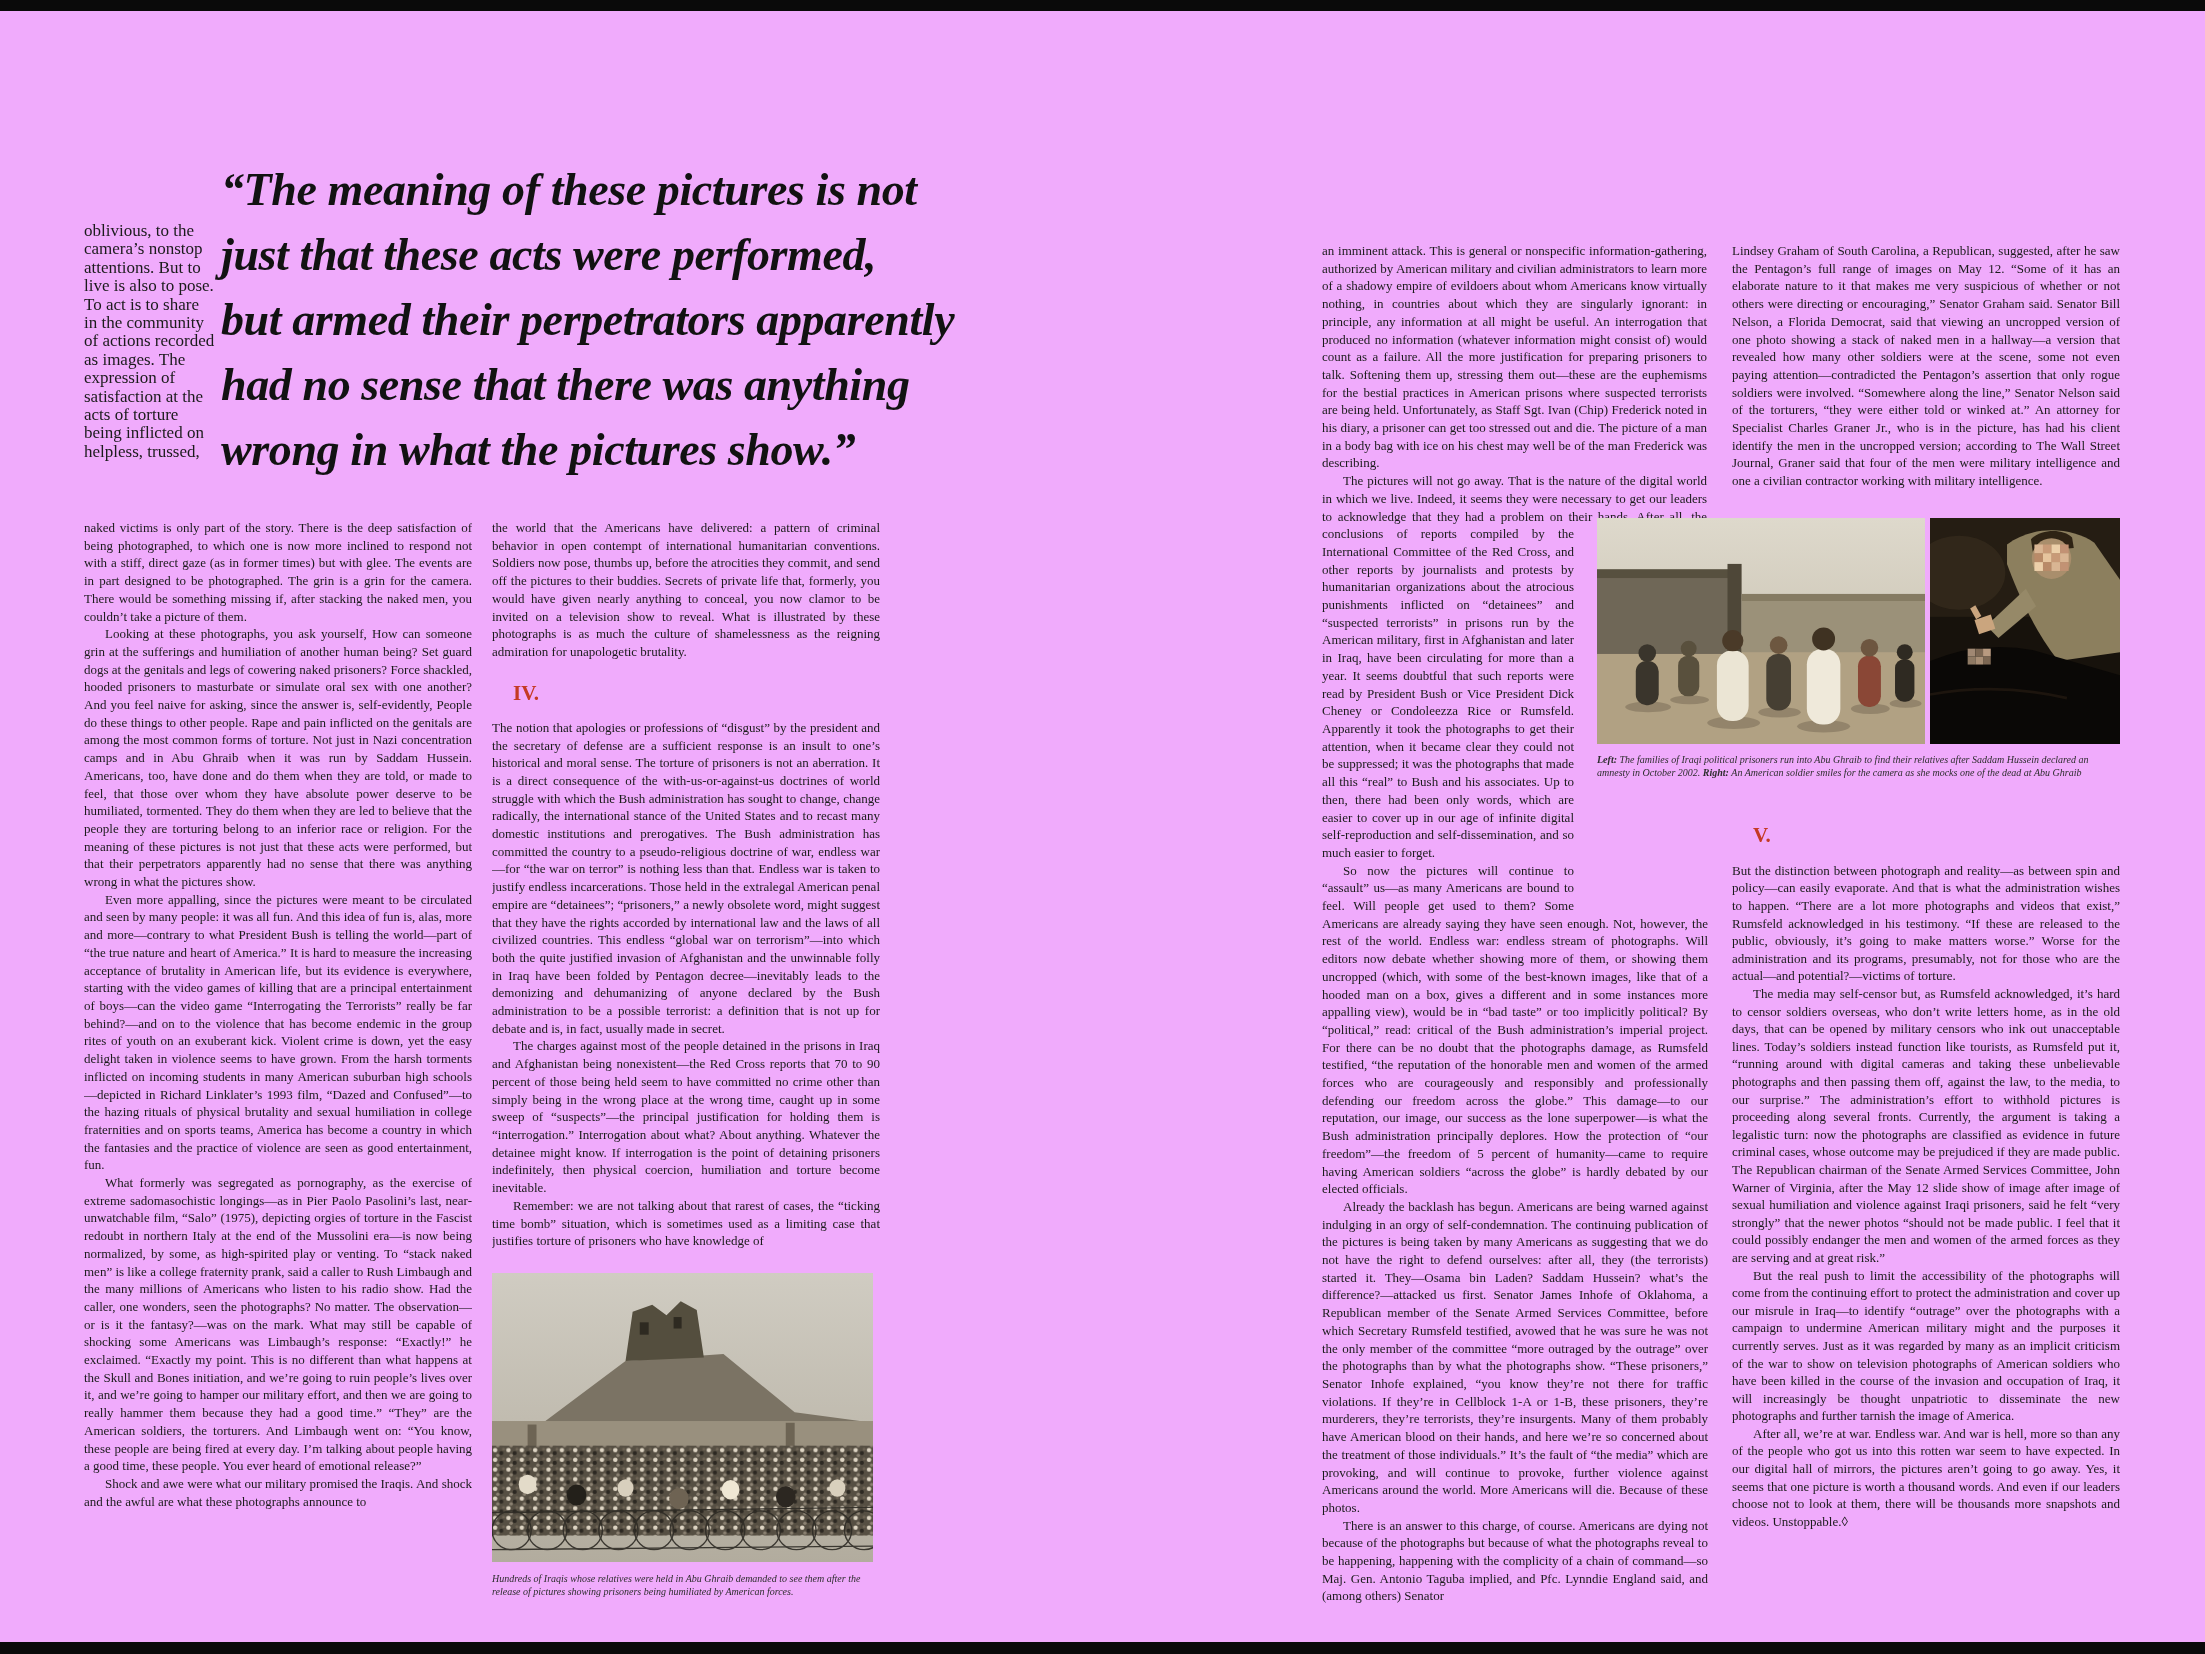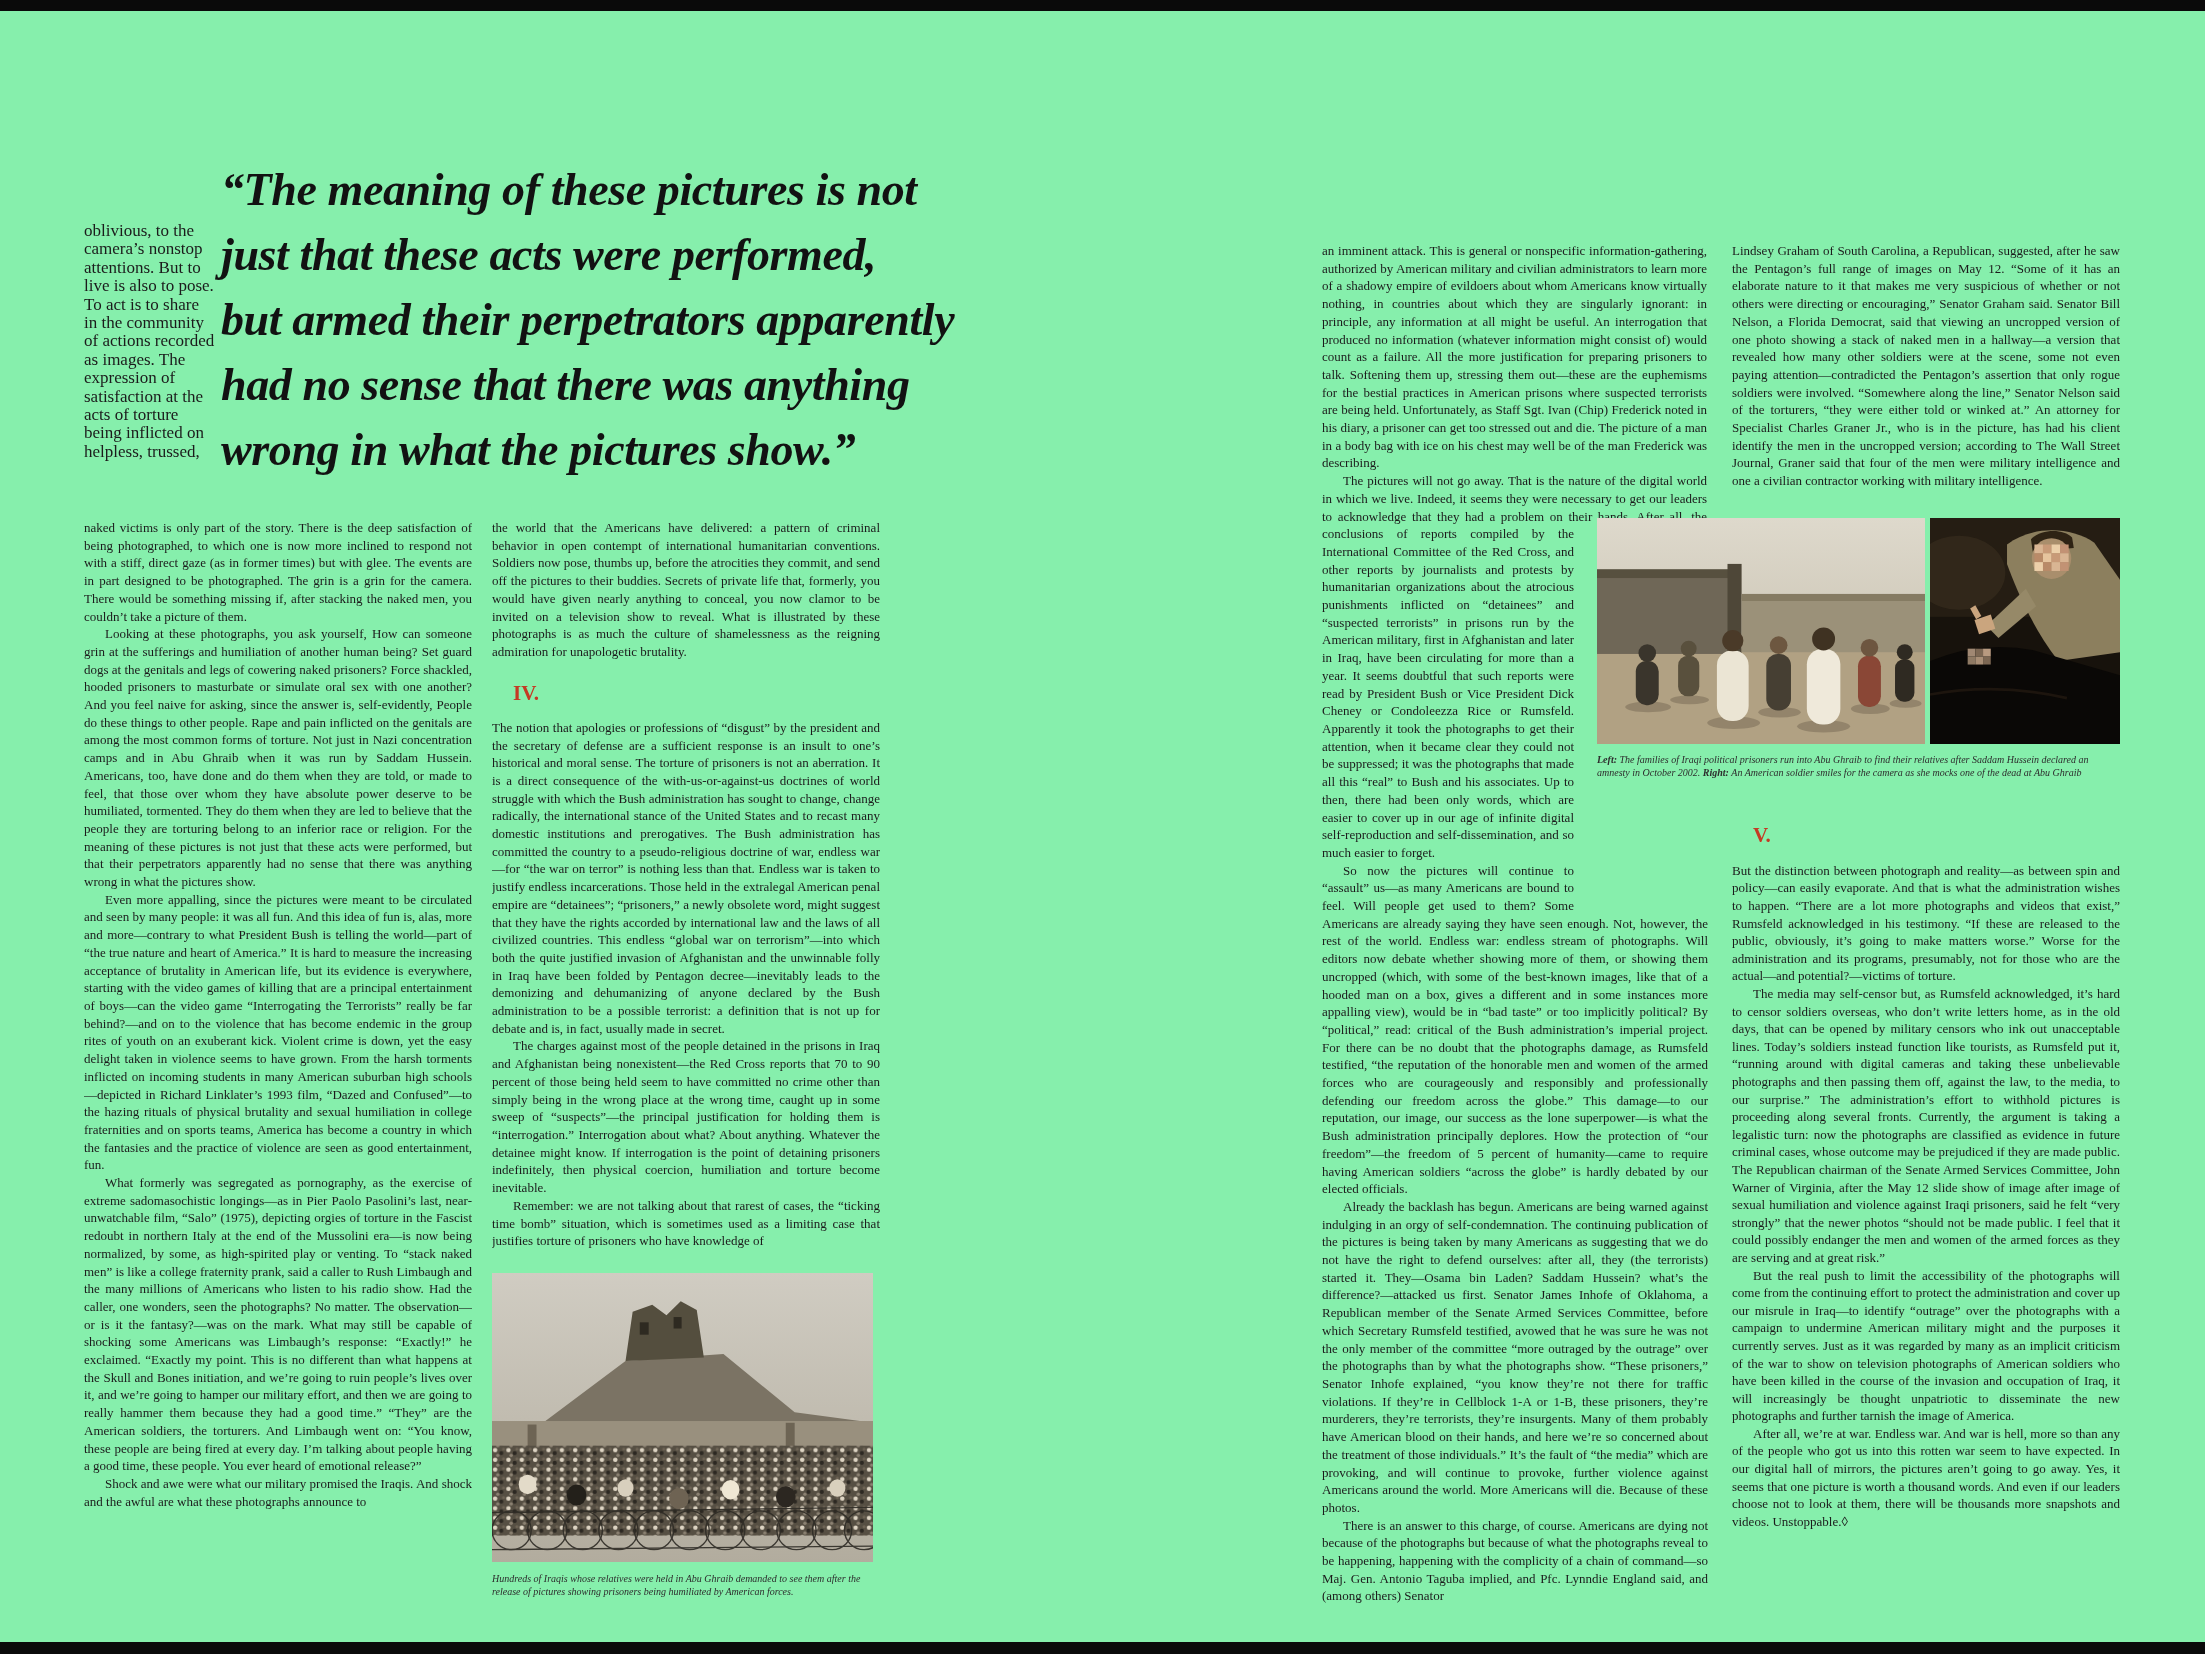--- a/index.html
+++ b/index.html
@@ -39,21 +39,21 @@
 
   .folio { display:flex; align-items:baseline; gap:8.8px;margin-top:46px; }
   .folio.right { justify-content:flex-end; }
   .folio-num { font-weight:700; font-size:23px; line-height:23px; }
   .folio-site { font-family:"Liberation Sans", sans-serif; font-weight:700; font-size:12.4px; }
   .folio-brand { font-size:13.2px; letter-spacing:2.2px; }
 </style>
 </head>
 <body>
 
-<div class="spread" style="--accent: #c43a24; color: rgb(27, 27, 27); background: #86efac;">
+<div class="spread" style="--accent: #c43a24; color: rgb(27, 27, 27); background: #f0abfc;">
 
   <div class="bar" style="top:0; height:10.6px;"></div>
   <div class="bar" style="top:1642px; height:12.4px;"></div>
 
   <div class="abs quote" style="left:221px; top:157px; width:829px;">
     <div>“The meaning of these pictures is not</div>
     <div>just that these acts were performed,</div>
     <div>but armed their perpetrators apparently</div>
     <div>had no sense that there was anything</div>
     <div>wrong in what the pictures show.”</div>

